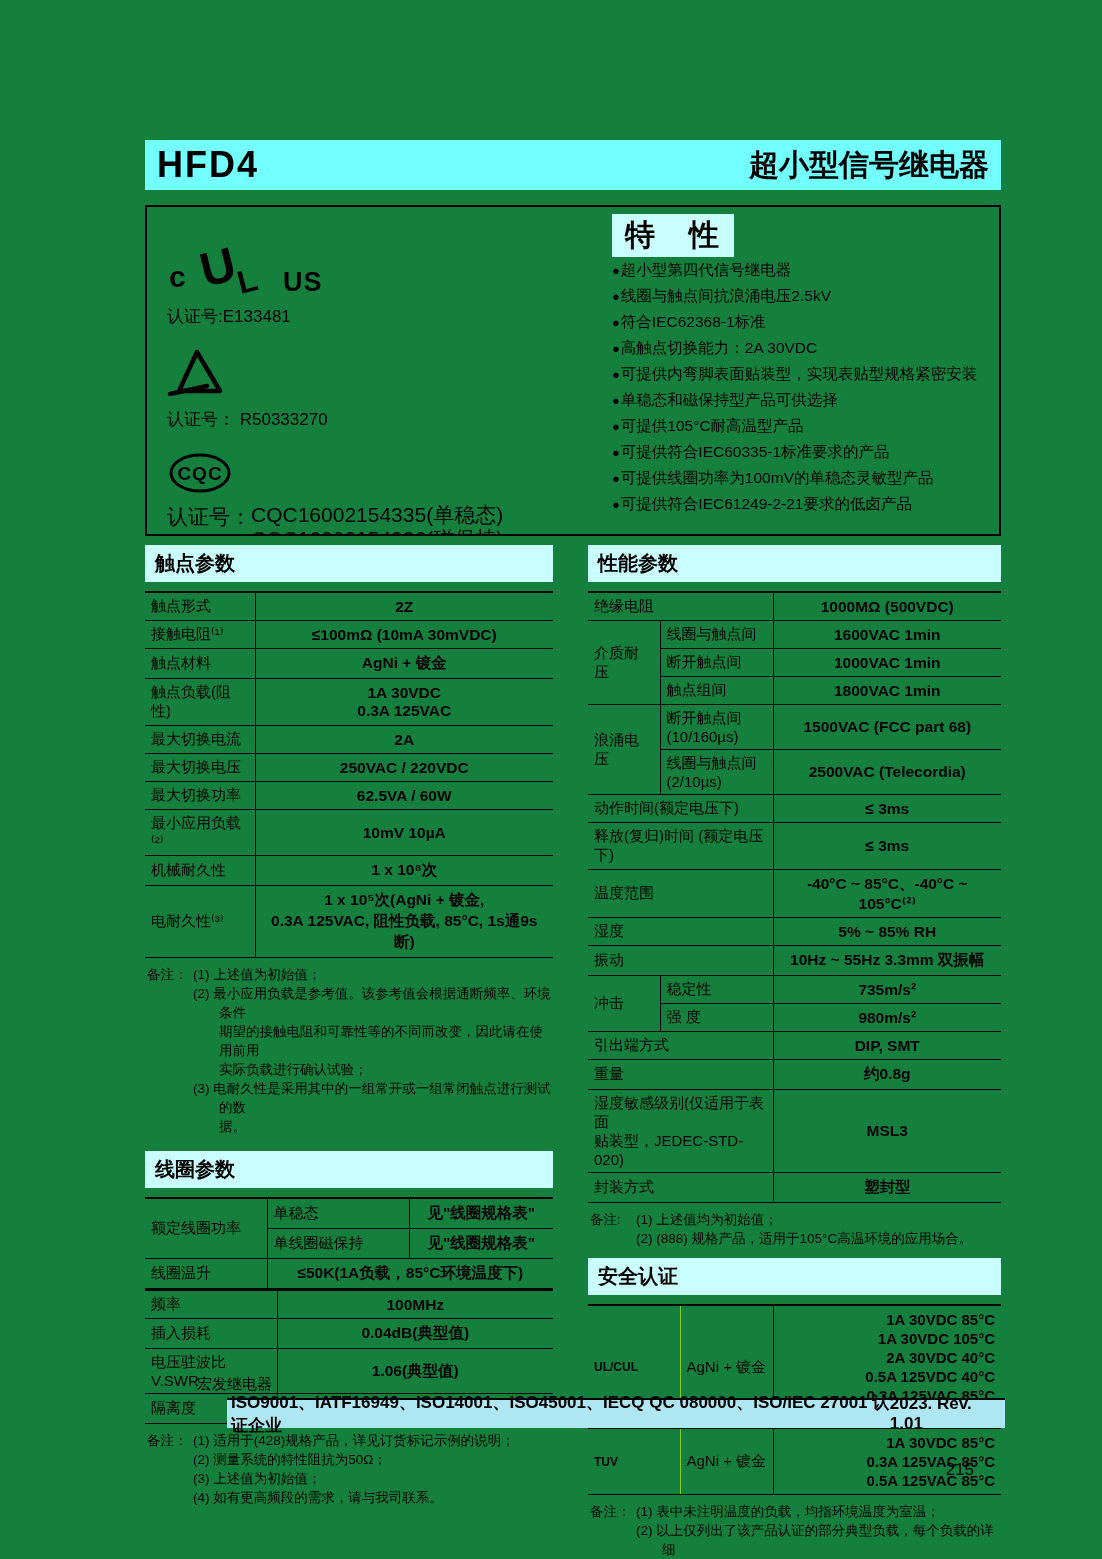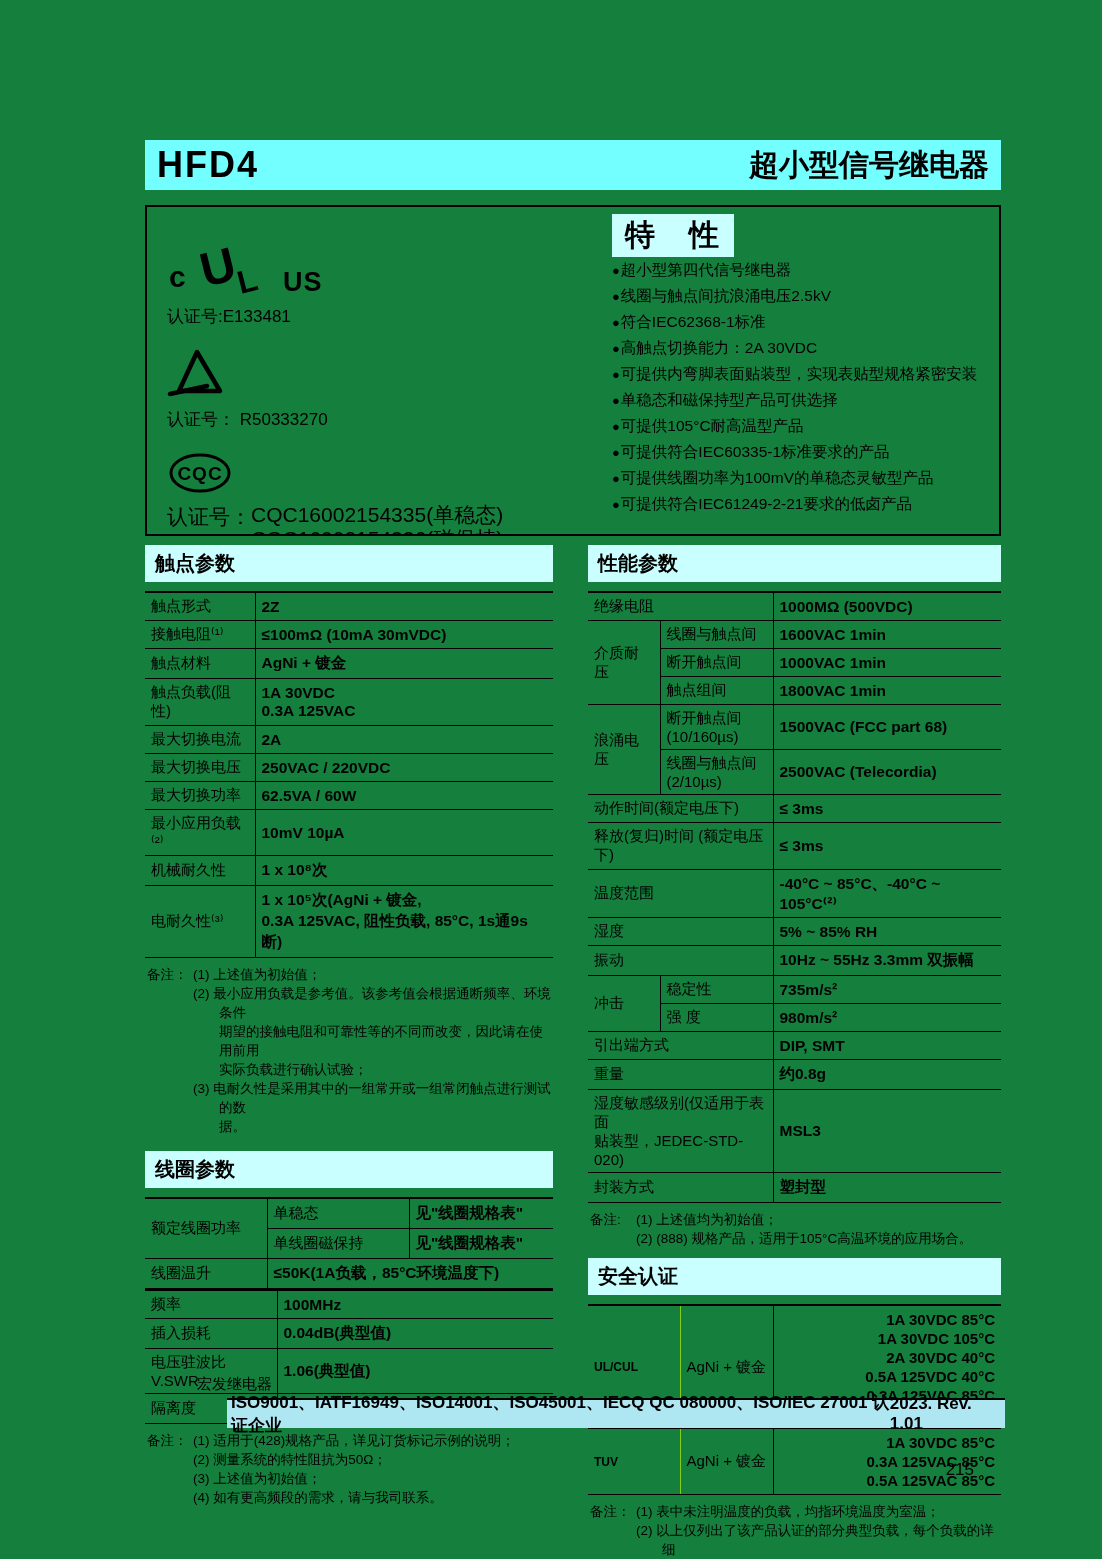--- a/index.html
+++ b/index.html
@@ -31,21 +31,21 @@
   .col{position:absolute;top:545px;}
   .col.left{left:145px;width:408px;}
   .col.right{left:588px;width:413px;}
   .secbar{background:#C9FFFF;font-weight:bold;font-size:20px;padding:5px 10px;margin-bottom:9px;}
 
   
   table.ptable{width:100%;border-collapse:collapse;border-top:2px solid #000;table-layout:fixed;}
   table.ptable td{border-bottom:1px solid #000;padding:4px 6px;vertical-align:middle;box-sizing:border-box;}
   td.lbl{font-size:15px;border-right:1px solid #000;text-align:left;}
   td.lbl2{font-size:15px;border-right:1px solid #000;text-align:left;}
-  td.val{font-size:15.5px;font-weight:bold;text-align:left;}
+  td.val{font-size:15.5px;font-weight:bold;text-align:center;}
   .pre{white-space:pre-line;}
 
   
   .notes{position:relative;padding-left:46px;font-size:13.5px;line-height:19px;margin:7px 0 15px 2px;}
   .nlabel{position:absolute;left:0;top:0;}
   .nitem{padding-left:26px;text-indent:-26px;white-space:pre-line;}
 
   
   td.org{font-size:12px;font-weight:bold;border-right:1px solid #84cc16;}
   td.mat{font-size:15px;border-right:1px solid #000;}

